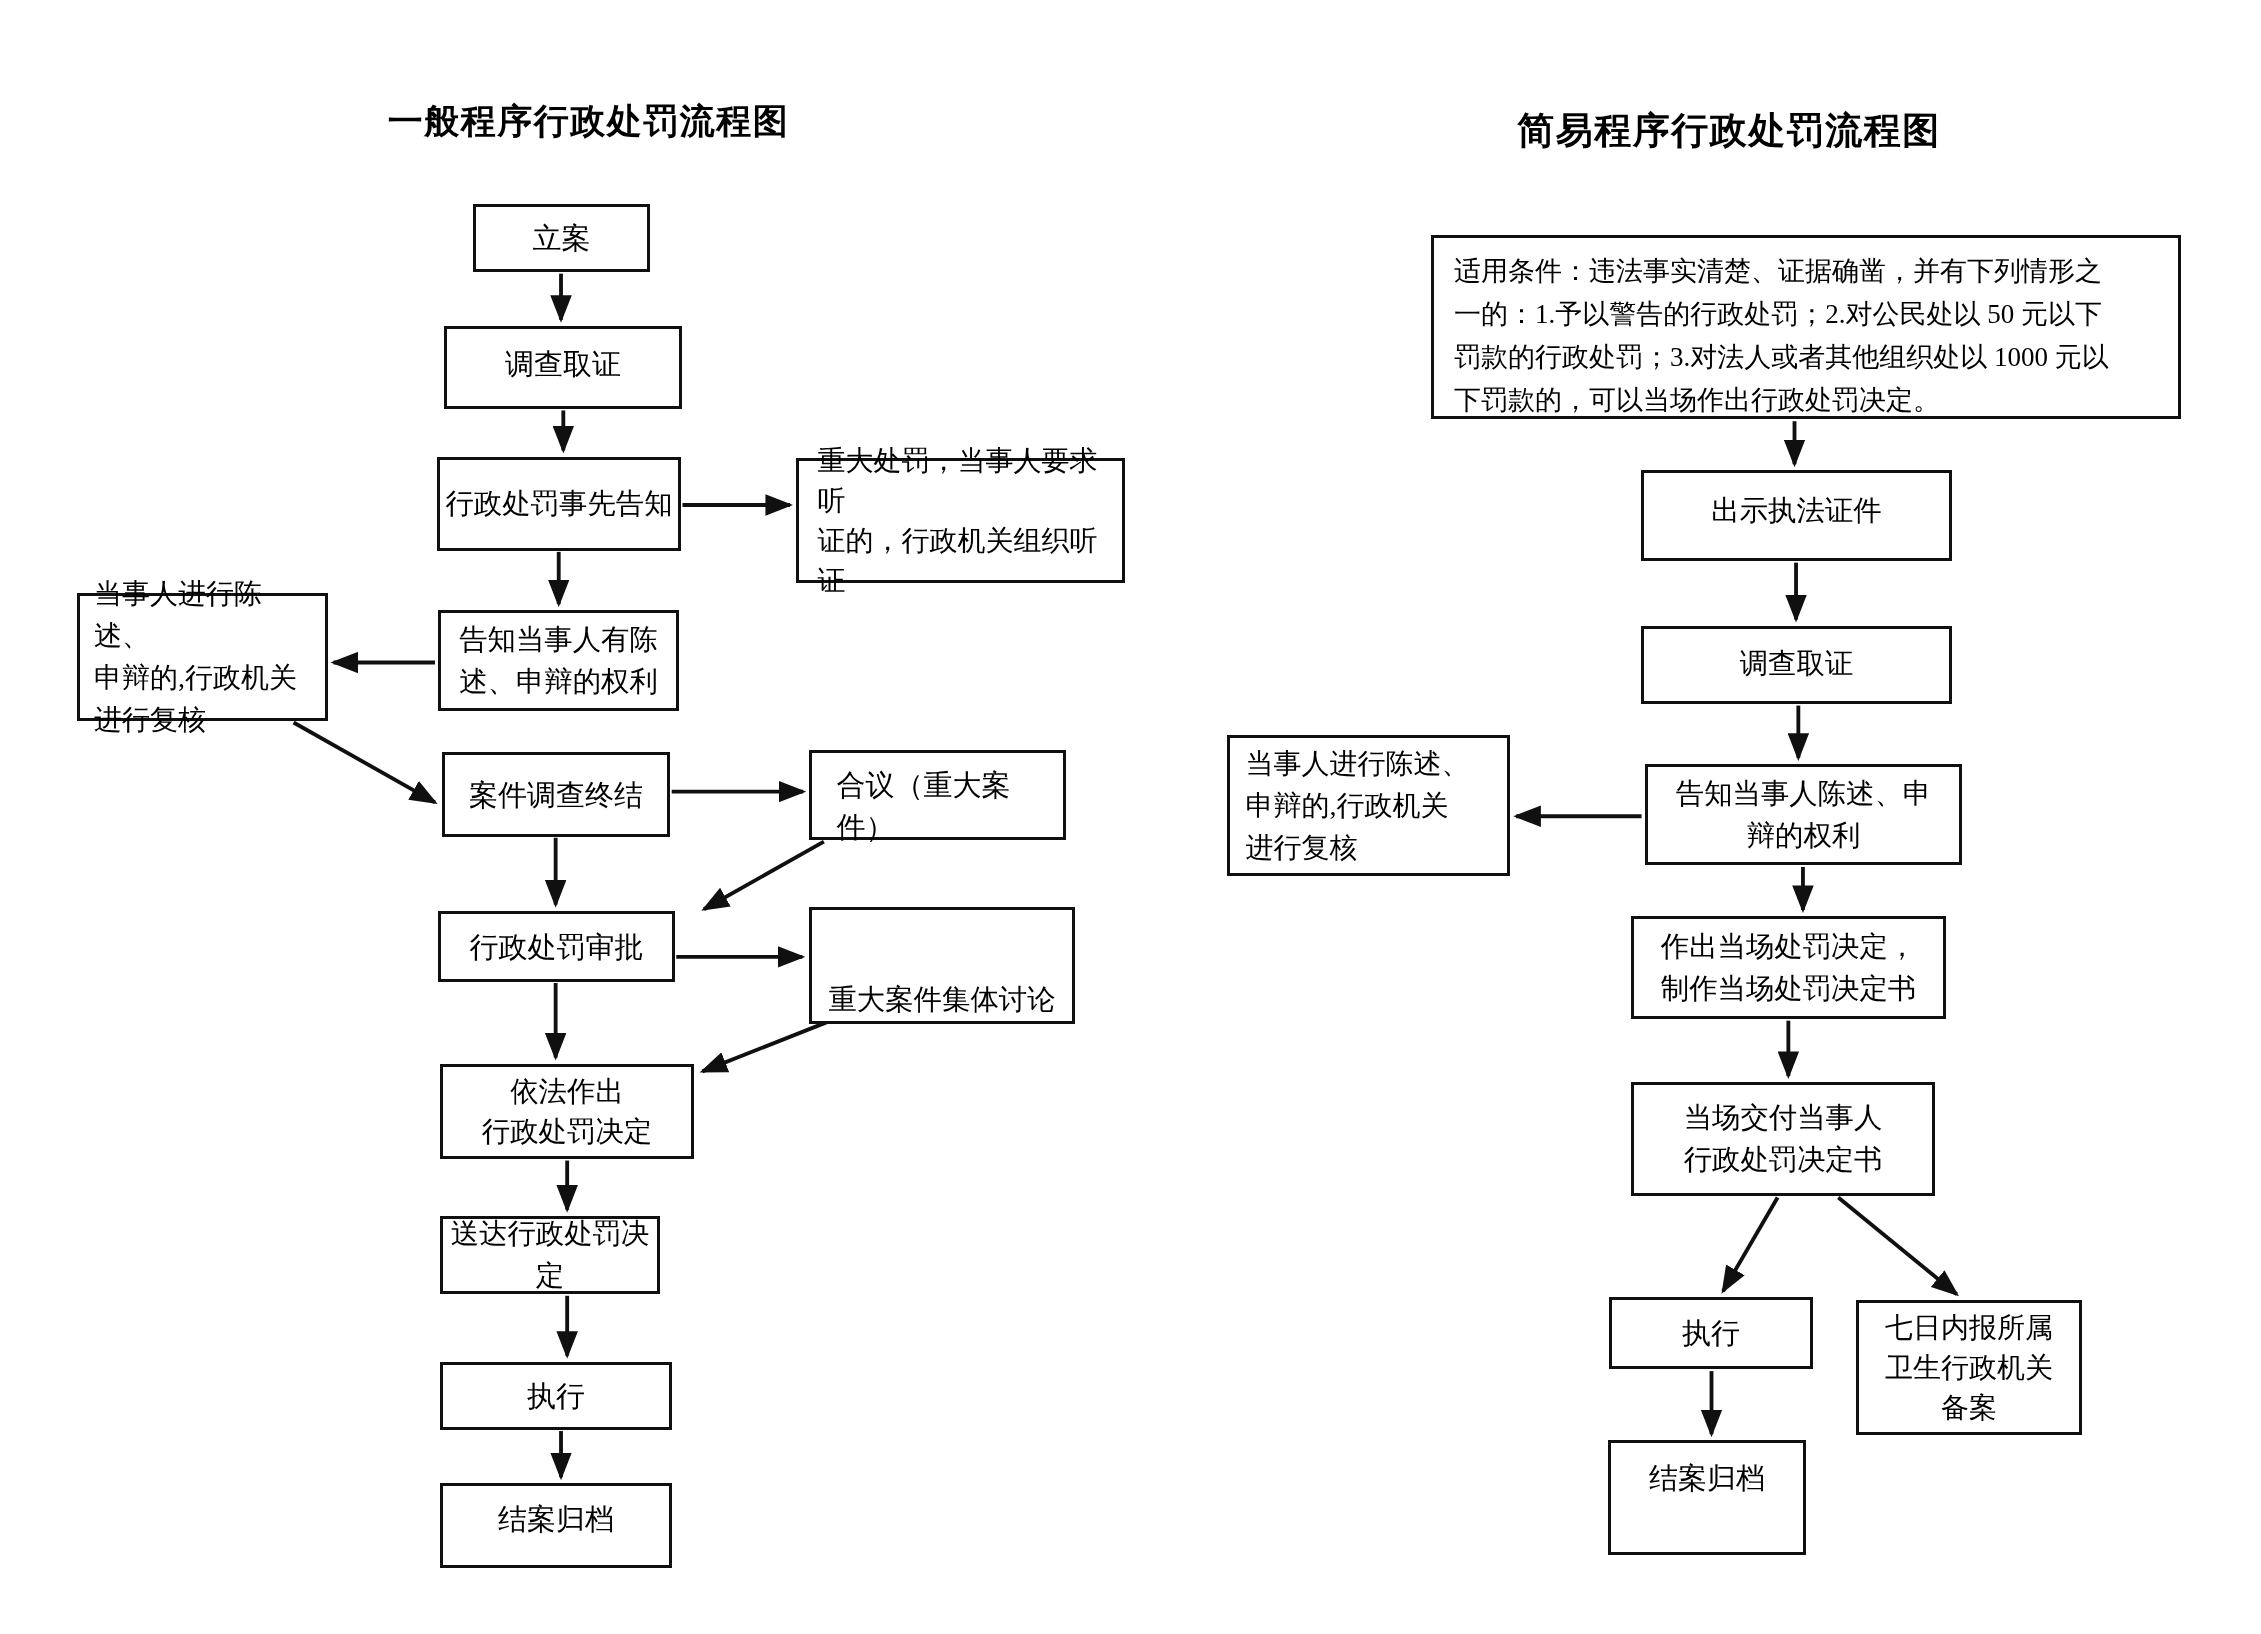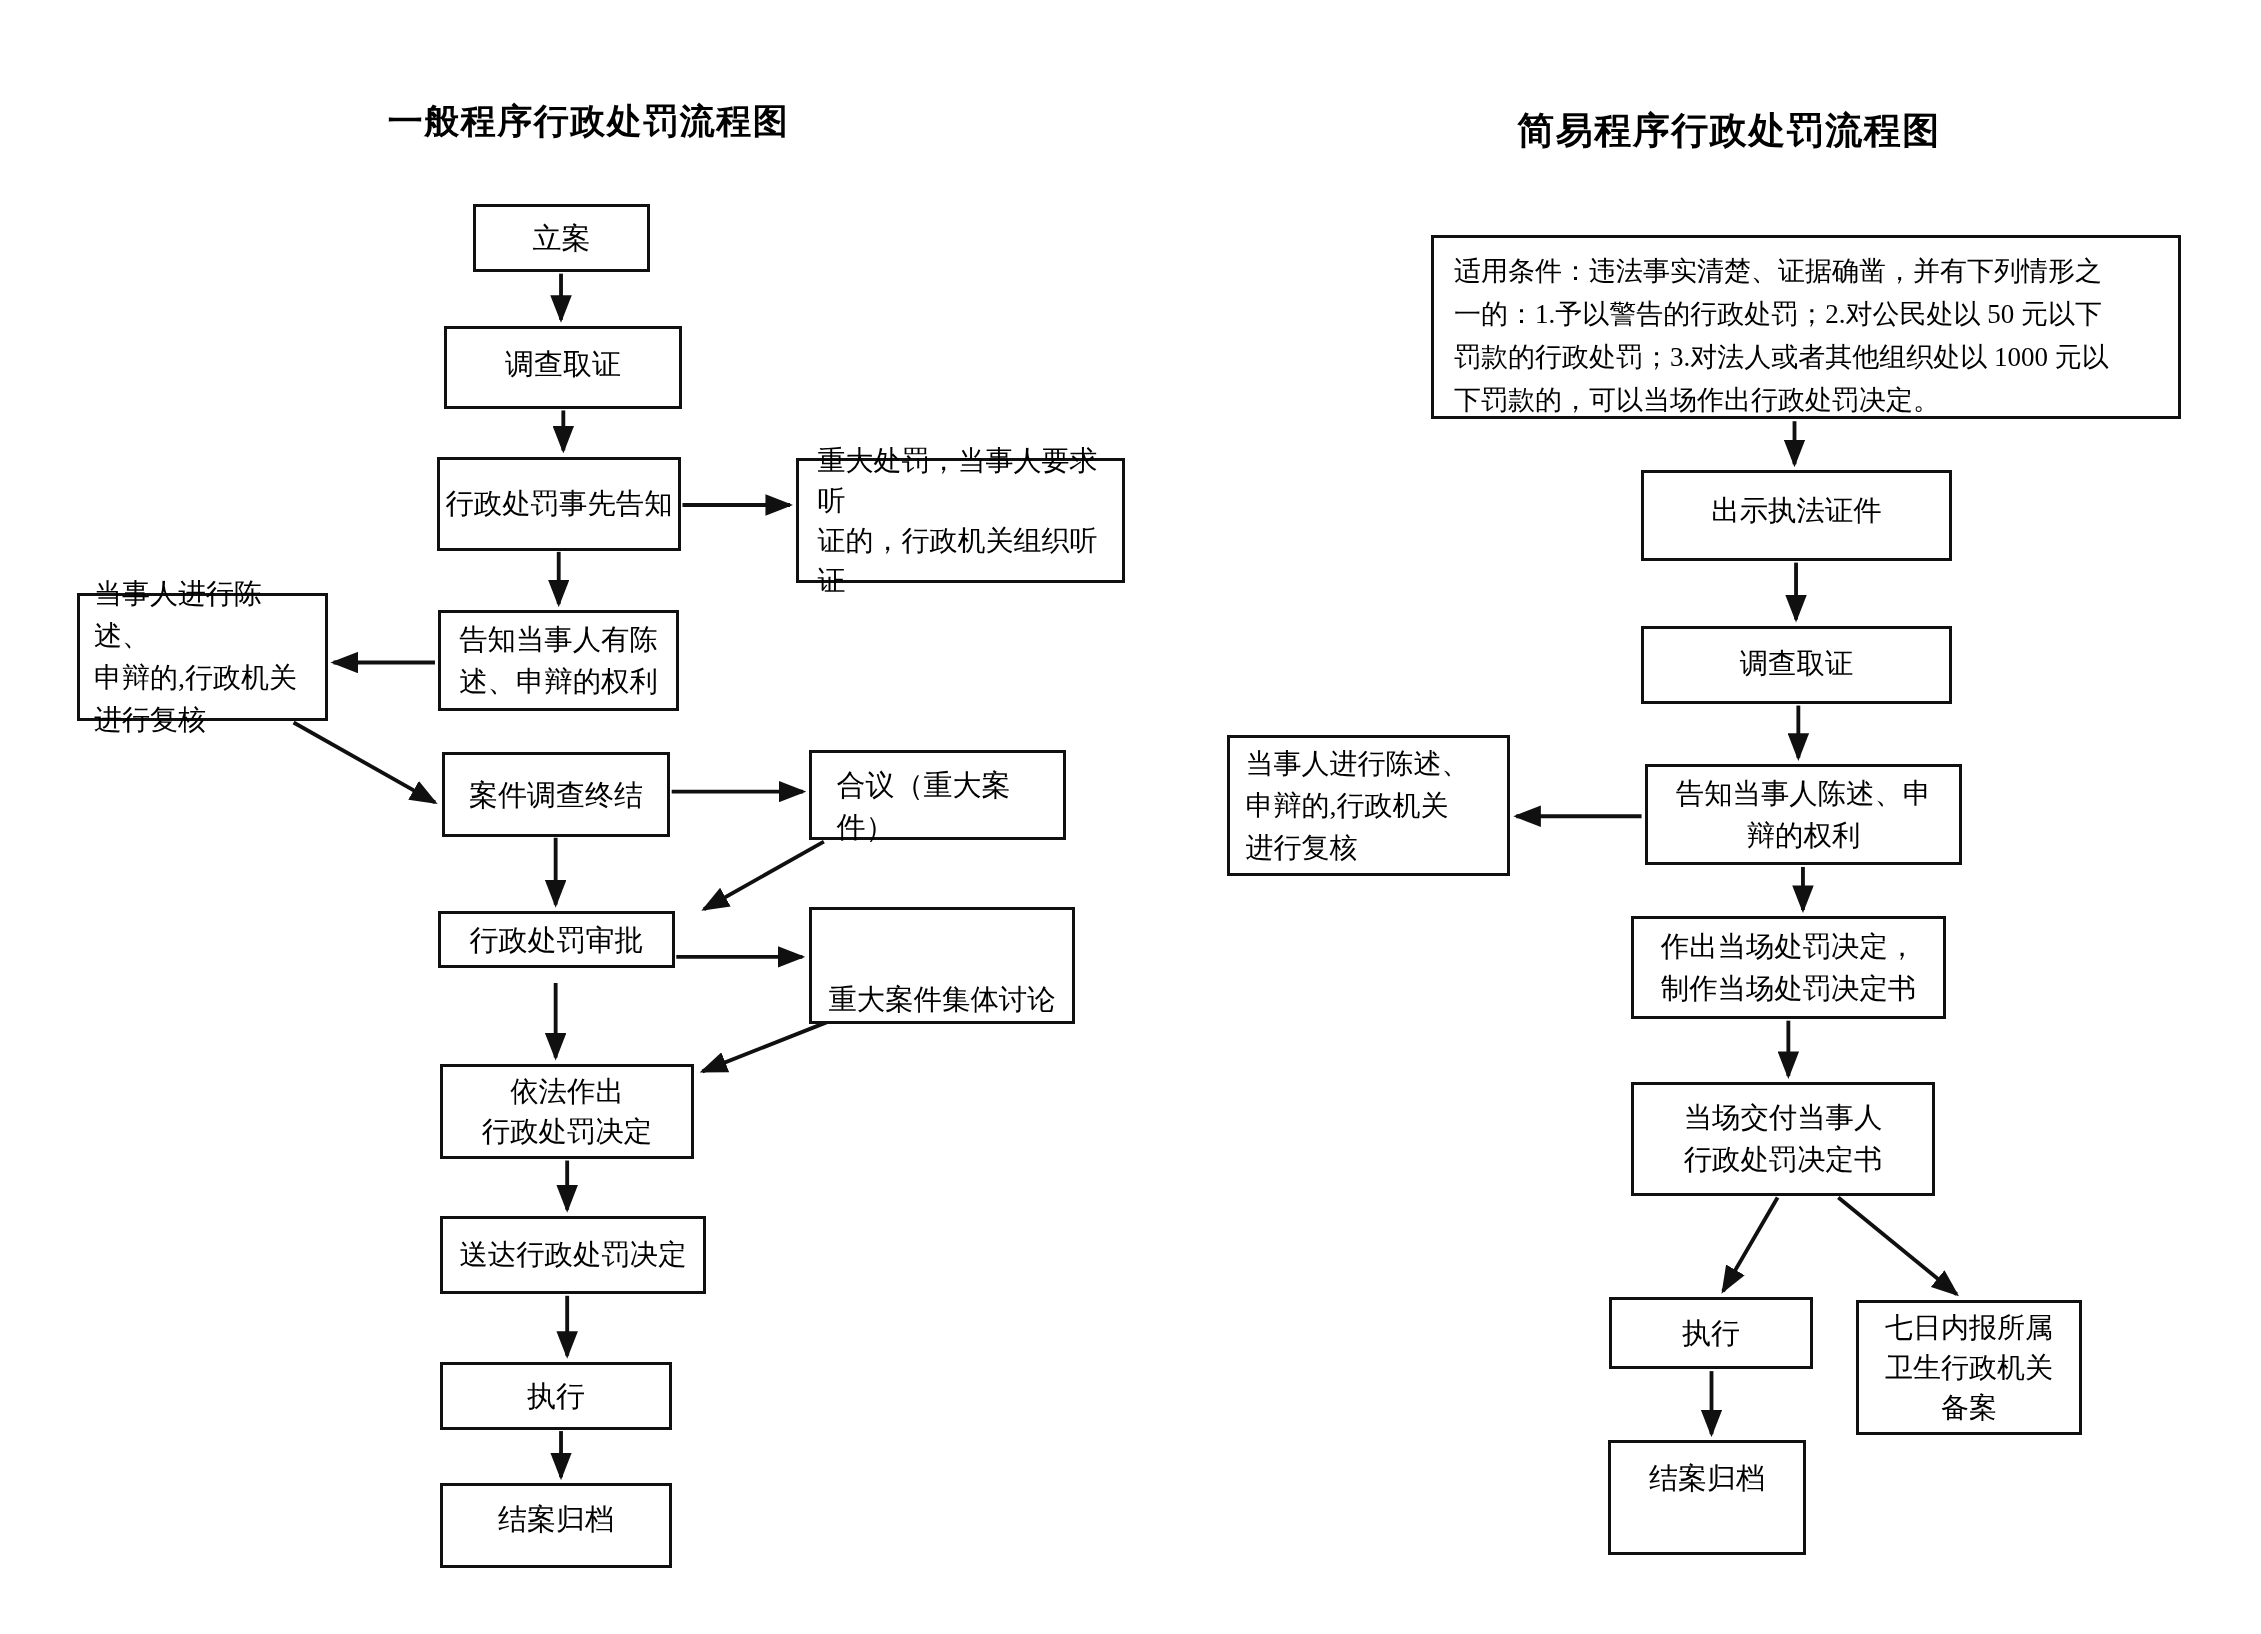--- a/index.html
+++ b/index.html
@@ -79,31 +79,31 @@
   <div class="node" style="left:438px;top:610px;width:241px;height:101px;">
     <span>告知当事人有陈
 述、申辩的权利</span></div>
 
   <div class="node" style="left:442px;top:752px;width:228px;height:85px;font-size:29px;">
     <span>案件调查终结</span></div>
 
   <div class="node v-top ta-left" style="left:809px;top:750px;width:257px;height:90px;font-size:29px;padding-top:10.8px;padding-left:24.6px;">
     <span>合议（重大案件）</span></div>
 
-  <div class="node" style="left:438px;top:911px;width:237px;height:57px;font-size:29px;">
+  <div class="node" style="left:438px;top:911px;width:237px;height:71px;font-size:29px;">
     <span>行政处罚审批</span></div>
 
   <div class="node" style="left:809px;top:907px;width:266px;height:117px;justify-content:flex-end;">
     <span>重大案件集体讨论</span></div>
 
   <div class="node" style="left:440px;top:1064px;width:254px;height:95px;line-height:40px;">
     <span>依法作出
 行政处罚决定</span></div>
 
-  <div class="node" style="left:440px;top:1216px;width:266px;height:78px;font-family:Liberation Serif, serif;">
+  <div class="node" style="left:440px;top:1216px;width:220px;height:78px;font-family:Liberation Serif, serif;">
     <span>送达行政处罚决定</span></div>
 
   <div class="node" style="left:440px;top:1362px;width:232px;height:68px;font-size:29px;">
     <span>执行</span></div>
 
   <div class="node v-top" style="left:440px;top:1483px;width:232px;height:85px;font-size:29px;padding-top:12.3px;">
     <span>结案归档</span></div>
 
   <div class="node ta-left" style="left:1431px;top:235px;width:750px;height:184px;font-size:27px;line-height:43px;padding:12px 20px;justify-content:flex-start;">
     <span>适用条件：违法事实清楚、证据确凿，并有下列情形之

